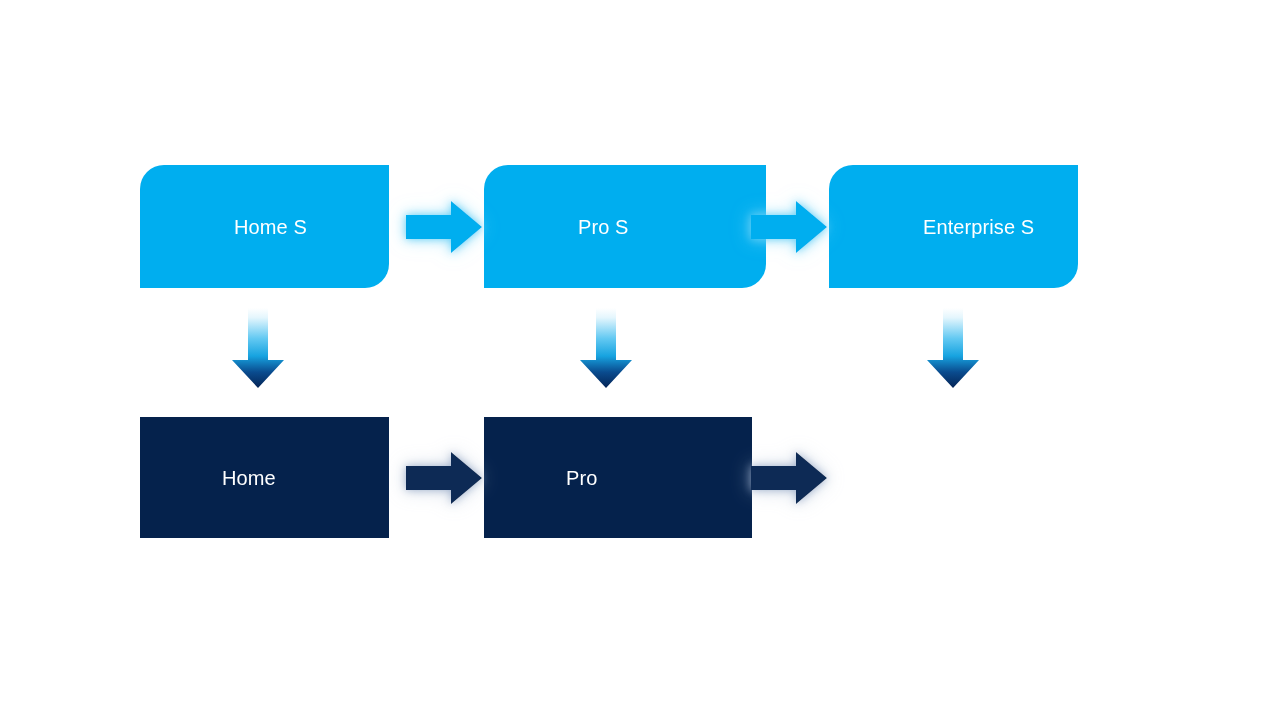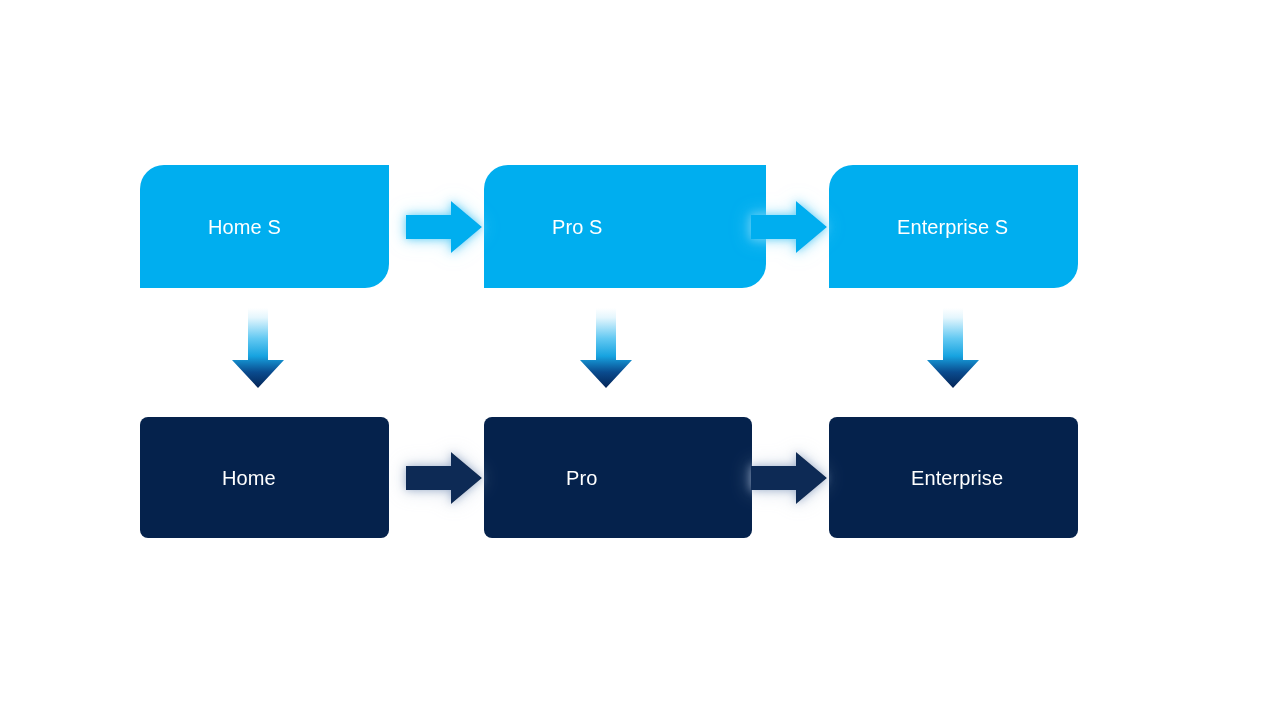--- a/index.html
+++ b/index.html
@@ -36,27 +36,27 @@
     letter-spacing: 0.1px;
     white-space: nowrap;
   }
 
   
   .node-top {
     background: #00aeef;
     border-radius: 24px 0 24px 0;
   }
   .node-top .node-label {
-    padding-left: 68px;
+    padding-left: 94px;
   }
 
   
   .node-bottom {
     background: #05224c;
-    border-radius: 8px;
+    border-radius: 0;
   }
   .node-bottom .node-label {
     padding-left: 82px;
   }
 
   
   .arrow {
     position: absolute;
   }
   .arrow svg {
@@ -84,23 +84,20 @@
   </div>
 
   <div class="node node-bottom" style="left:140px; top:417px; width:249px; height:121px;">
     <span class="node-label">Home</span>
   </div>
 
   <div class="node node-bottom" style="left:484px; top:417px; width:268px; height:121px;">
     <span class="node-label">Pro</span>
   </div>
 
-  <div class="node node-bottom" style="left:829px; top:417px; width:249px; height:121px;">
-    <span class="node-label">Enterprise</span>
-  </div>
 
   <svg width="0" height="0" style="position:absolute;left:-9999px;top:-9999px;" aria-hidden="true">
     <defs>
       <filter id="glowCyan" x="-60%" y="-60%" width="220%" height="220%">
         <feDropShadow dx="0" dy="0" stdDeviation="4.5" flood-color="#5fcef5" flood-opacity="0.95"></feDropShadow>
         <feDropShadow dx="0" dy="0" stdDeviation="8" flood-color="#8fdffa" flood-opacity="0.55"></feDropShadow>
       </filter>
       <filter id="glowNavy" x="-60%" y="-60%" width="220%" height="220%">
         <feDropShadow dx="0" dy="0" stdDeviation="4.5" flood-color="#8ea3c2" flood-opacity="0.80"></feDropShadow>
         <feDropShadow dx="0" dy="0" stdDeviation="9" flood-color="#aebdd4" flood-opacity="0.45"></feDropShadow>

